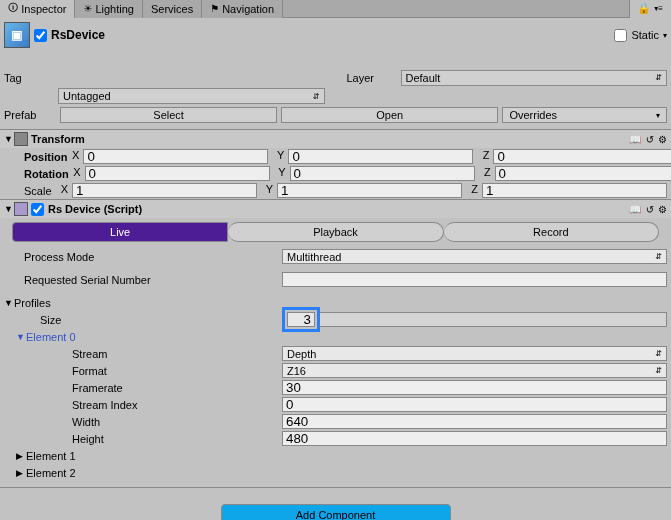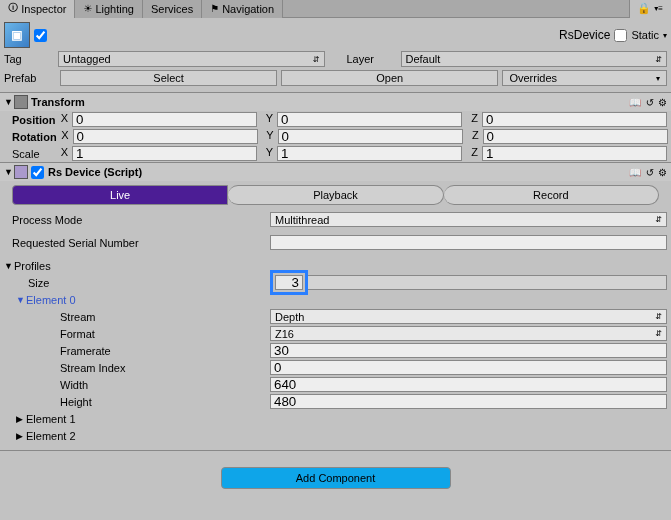--- a/index.html
+++ b/index.html
@@ -9,44 +9,44 @@
 .tabbar .tab { padding: 2px 8px; display: flex; align-items: center; gap: 3px; background: #c2c2c2; border-right: 1px solid #888; height: 18px; }
 .tabbar .tab.lighting { background: #a9a9a9; }
 .tabbar .spacer { flex: 1; }
 .tabbar .tab.right { background: #c2c2c2; border-left: 1px solid #888; border-right: none; }
 .icon { font-size: 10px; }
 
 .header-area { background: #c2c2c2; padding: 4px 4px 6px 4px; border-bottom: 1px solid #888; }
 .header-row { display: flex; align-items: center; gap: 4px; margin-bottom: 3px; }
 .cube-icon { width: 26px; height: 26px; background: linear-gradient(135deg, #6bb5e8, #3a7dc5); border: 1px solid #555; display: flex; align-items: center; justify-content: center; color: #fff; font-weight: bold; font-size: 12px; }
 .obj-checkbox { width: 13px; height: 13px; }
-.obj-name { font-weight: normal; font-size: 12px; flex: 1; text-align: right; }
+.obj-name { font-weight: bold; font-size: 12px; flex: 1; }
 .static-label { font-size: 11px; }
 .tri-down { font-size: 8px; }
 
 .tag-row { display: flex; align-items: center; gap: 16px; margin-bottom: 3px; }
 .tag-label { width: 38px; }
 .dropdown { flex: 1; background: #d0d0d0; border: 1px solid #888; height: 16px; display: flex; align-items: center; padding: 0 4px; justify-content: space-between; }
-.dropdown-wide { width: 280px; }
+.dropdown-wide { width: 280px; margin-top: 37px; }
 .layer-label { width: 38px; margin-left: 6px; }
 .arrows { font-size: 8px; }
 
 .prefab-row { display: flex; align-items: center; gap: 4px; }
 .prefab-label { width: 52px; }
 .prefab-btn { flex: 1; background: #d0d0d0; border: 1px solid #888; height: 16px; text-align: center; display: flex; align-items: center; justify-content: center; }
 
 .component { border-bottom: 1px solid #888; }
 .comp-header { display: flex; align-items: center; background: #c8c8c8; padding: 2px 4px; height: 18px; }
 .fold { width: 10px; font-size: 9px; cursor: pointer; }
 .comp-icon { width: 14px; height: 14px; background: #888; border: 1px solid #555; display: inline-block; margin-right: 3px; }
 .comp-title { font-weight: bold; flex: 1; }
 .comp-tools { display: flex; gap: 4px; font-size: 10px; }
 .comp-chk { width: 13px; height: 13px; margin-right: 4px; }
 
-.prop-row { display: flex; align-items: center; padding: 1px 4px 1px 12px; height: 17px; }
+.prop-row { display: flex; align-items: center; padding: 1px 4px 1px 24px; height: 17px; }
 .prop-label { width: 258px; }
 .prop-label.bold { font-weight: bold; }
 .prop-label.indent1 { padding-left: 16px; }
 .prop-label.indent3 { padding-left: 48px; }
 .axis-group { flex: 1; display: flex; gap: 4px; }
 .axis-label { width: 12px; text-align: right; }
 .axis-input { flex: 1; background: #eee; border: 1px solid #888; height: 15px; padding: 0 3px; }
 .single-input { flex: 1; background: #eee; border: 1px solid #888; height: 15px; padding: 0 3px; }
 .single-dd { flex: 1; background: #e8e8e8; border: 1px solid #888; height: 15px; padding: 0 4px; display: flex; justify-content: space-between; align-items: center; }
 

